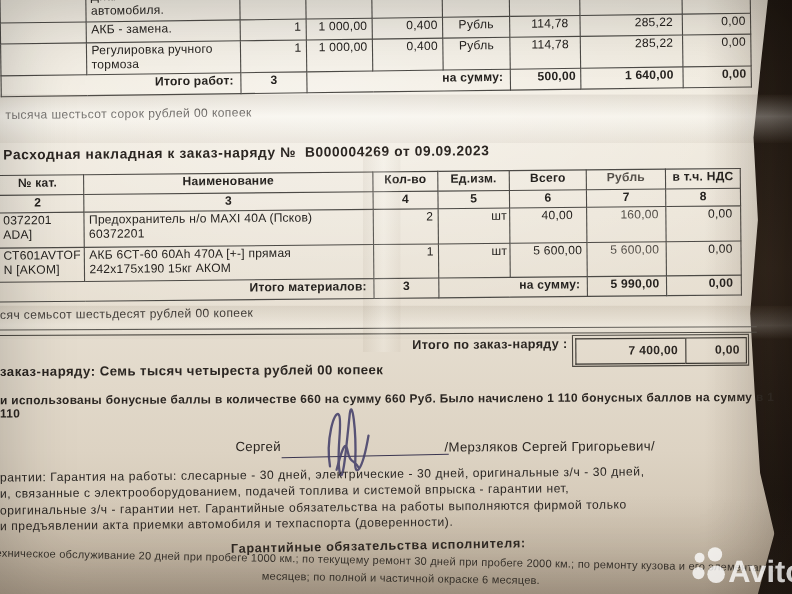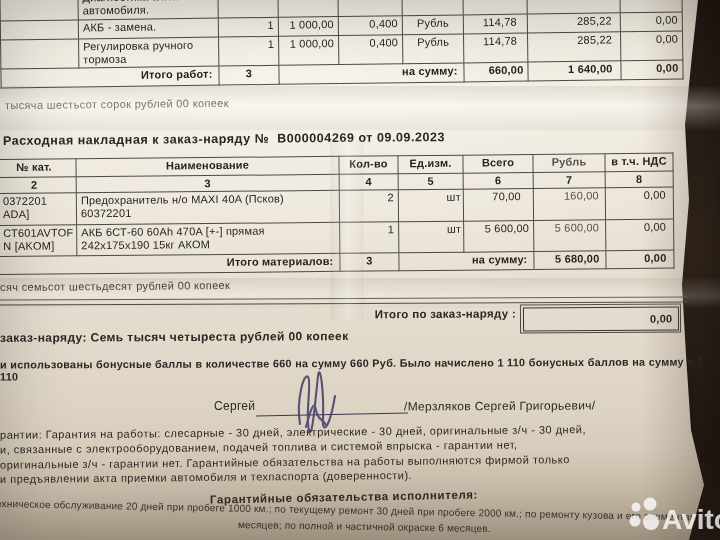--- a/index.html
+++ b/index.html
@@ -96,21 +96,21 @@
         <td class="r">0,400</td>
         <td class="c">Рубль</td>
         <td class="r" style="padding-right:10px">114,78</td>
         <td class="r" style="padding-right:8px">285,22</td>
         <td class="r">0,00</td>
       </tr>
       <tr style="height:19px">
         <td colspan="2" class="topline r b" style="padding-right:6px">Итого работ:</td>
         <td class="heavy c b">3</td>
         <td colspan="3" class="hb r b" style="padding-right:6px">на сумму:</td>
-        <td class="heavy r b">660,00</td>
+        <td class="heavy r b">500,00</td>
         <td class="heavy r b" style="padding-right:8px">1 640,00</td>
         <td class="heavy r b">0,00</td>
       </tr>
     </tbody>
       </table>
 
     <div class="abs t" style="left:5px;top:97px;transform:rotate(-.6deg);">тысяча шестьсот сорок рублей 00 копеек</div>
 
     <div class="abs b" style="left:3px;top:132px;font-size:12.5px;letter-spacing:.55px;white-space:pre;transform:rotate(-.5deg);">Расходная накладная к заказ-наряду №  В000004269 от 09.09.2023</div>
 
@@ -143,51 +143,52 @@
         <td class="hdr">7</td>
         <td class="hdr">8</td>
       </tr>
       <tr style="height:32px">
         <td class="pre" style="padding-left:32px">0372201
 ADA]</td>
         <td class="pre">Предохранитель н/о MAXI 40A (Псков)
 60372201</td>
         <td class="r">2</td>
         <td class="r" style="padding-right:2px">шт</td>
-        <td class="r" style="padding-right:12px">70,00</td>
+        <td class="r" style="padding-right:12px">40,00</td>
         <td class="r" style="padding-right:6px;color:#55504a">160,00</td>
         <td class="r" style="padding-right:7px">0,00</td>
       </tr>
       <tr style="height:31px">
         <td class="pre" style="padding-left:32px">СТ601AVTOF
 N [AKOM]</td>
         <td class="pre">АКБ 6СТ-60 60Ah 470A [+-] прямая
 242x175x190 15кг АКОМ</td>
         <td class="r">1</td>
         <td class="r" style="padding-right:2px">шт</td>
         <td class="r" style="padding-right:4px">5 600,00</td>
         <td class="r" style="padding-right:6px;color:#55504a">5 600,00</td>
         <td class="r" style="padding-right:7px">0,00</td>
       </tr>
       <tr style="height:18px">
         <td colspan="2" class="topline r b" style="padding-right:6px">Итого материалов:</td>
         <td class="heavy c b">3</td>
         <td colspan="2" class="hb r b" style="padding-right:6px">на сумму:</td>
-        <td class="heavy r b" style="padding-right:6px">5 680,00</td>
+        <td class="heavy r b" style="padding-right:6px">5 990,00</td>
         <td class="heavy r b" style="padding-right:7px">0,00</td>
       </tr>
     </tbody>
       </table>
 
     <div class="abs t" style="left:0;top:279px;transform:rotate(-.5deg);">сяч семьсот шестьдесят рублей 00 копеек</div>
 
     <div class="dbl-rule"></div>
 
     <div class="abs b" style="left:330px;top:308px;width:186px;text-align:right;font-size:11.5px;letter-spacing:.3px;transform:rotate(-.4deg);">Итого по заказ-наряду :</div>
     <div class="box-total" style="transform:rotate(-.4deg);">
+      <div class="cellA">7 400,00</div>
       <div class="cellB">0,00</div>
     </div>
     <div class="abs b" style="left:0;top:330px;font-size:12px;letter-spacing:.4px;transform:rotate(-.3deg);">заказ-наряду: Семь тысяч четыреста рублей 00 копеек</div>
 
     <div class="abs b" style="left:0;top:357px;width:712px;font-size:10.8px;letter-spacing:.3px;transform:rotate(-.25deg);">и использованы бонусные баллы в количестве 660 на сумму 660 Руб. Было начислено 1 110 бонусных баллов на сумму в 1 110</div>
 
     <div class="abs" style="left:214px;top:399px;font-size:12px;letter-spacing:.3px;">Сергей</div>
     <div class="sig-underline"></div>
     <svg class="abs" style="left:284px;top:364px;" width="72" height="74" viewBox="0 0 72 74">
       <g fill="none" stroke="#45406a" stroke-width="2.1" stroke-linecap="round" opacity=".88">

